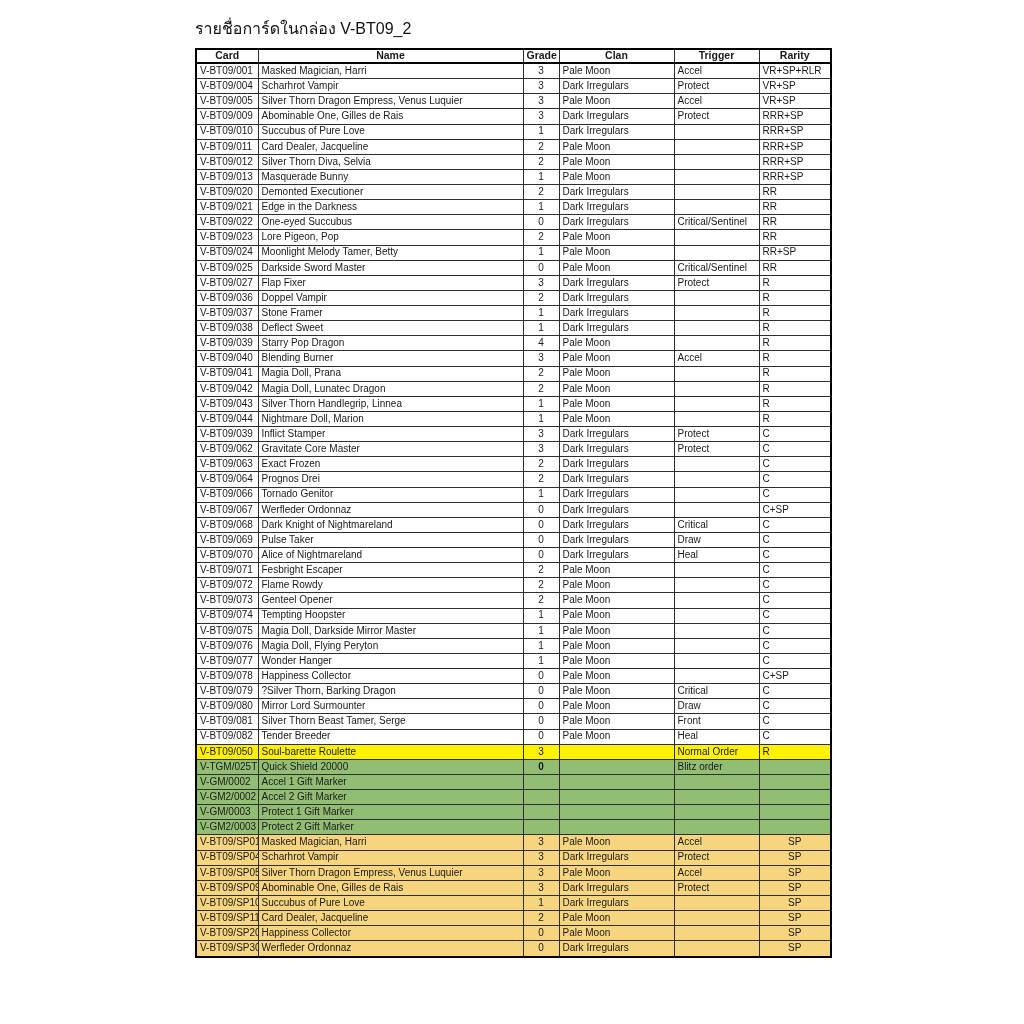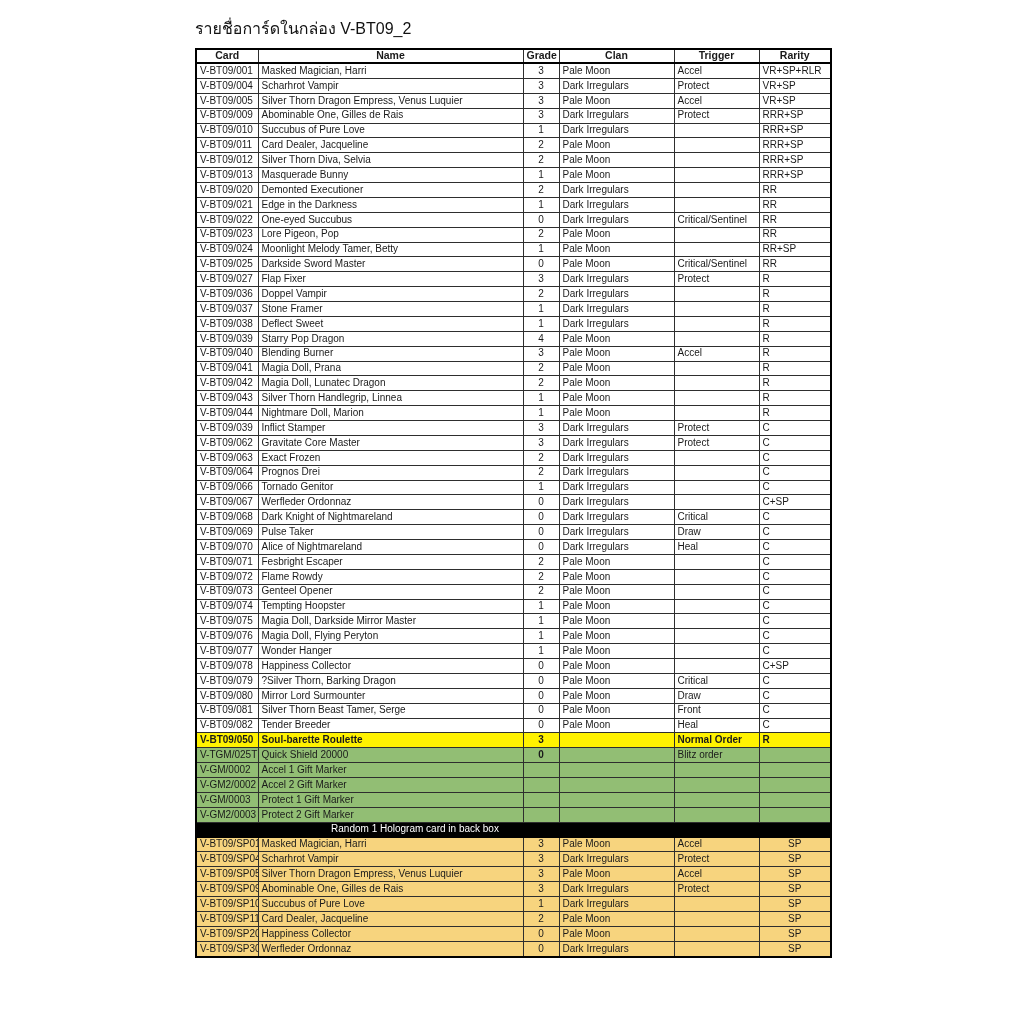--- a/index.html
+++ b/index.html
@@ -26,21 +26,21 @@
     white-space:nowrap;overflow:hidden;
     vertical-align:middle;
     height:12px;
   }
   th{
     font-size:10.5px;font-weight:bold;text-align:center;
     border-bottom:2px solid #000;background:#fff;
   }
   .col-grade{text-align:center;}
   tr.plain td{background:#ffffff;}
-  tr.yellow td{background:var(--yellow,#FFF200);font-weight:bold;}
+  tr.yellow td{background:var(--yellow,#FFF200);font-weight:normal;}
   tr.green td{background:var(--green,#92BE74);}
   tr.orange td{background:var(--orange,#F7D47E);}
   tr.orange td.col-rarity{text-align:center;}
   tr.green td.col-grade{font-weight:bold;}
   tr.band td{
     background:var(--band-bg,#000);color:var(--band-text,#fff);
     text-align:center;padding-right:200px;
     font-size:10px;border:1px solid #000;
   }
 </style>
@@ -471,23 +471,20 @@
           <td class="col-rarity"></td>
         </tr>
         <tr class="green">
           <td class="col-card">V-GM2/0003</td>
           <td class="col-name">Protect 2 Gift Marker</td>
           <td class="col-grade"></td>
           <td class="col-clan"></td>
           <td class="col-trigger"></td>
           <td class="col-rarity"></td>
         </tr>
-        <tr class="band">
-          <td colspan="6">Random 1 Hologram card in back box</td>
-        </tr>
         <tr class="orange">
           <td class="col-card">V-BT09/SP01</td>
           <td class="col-name">Masked Magician, Harri</td>
           <td class="col-grade">3</td>
           <td class="col-clan">Pale Moon</td>
           <td class="col-trigger">Accel</td>
           <td class="col-rarity">SP</td>
         </tr>
         <tr class="orange">
           <td class="col-card">V-BT09/SP04</td>

